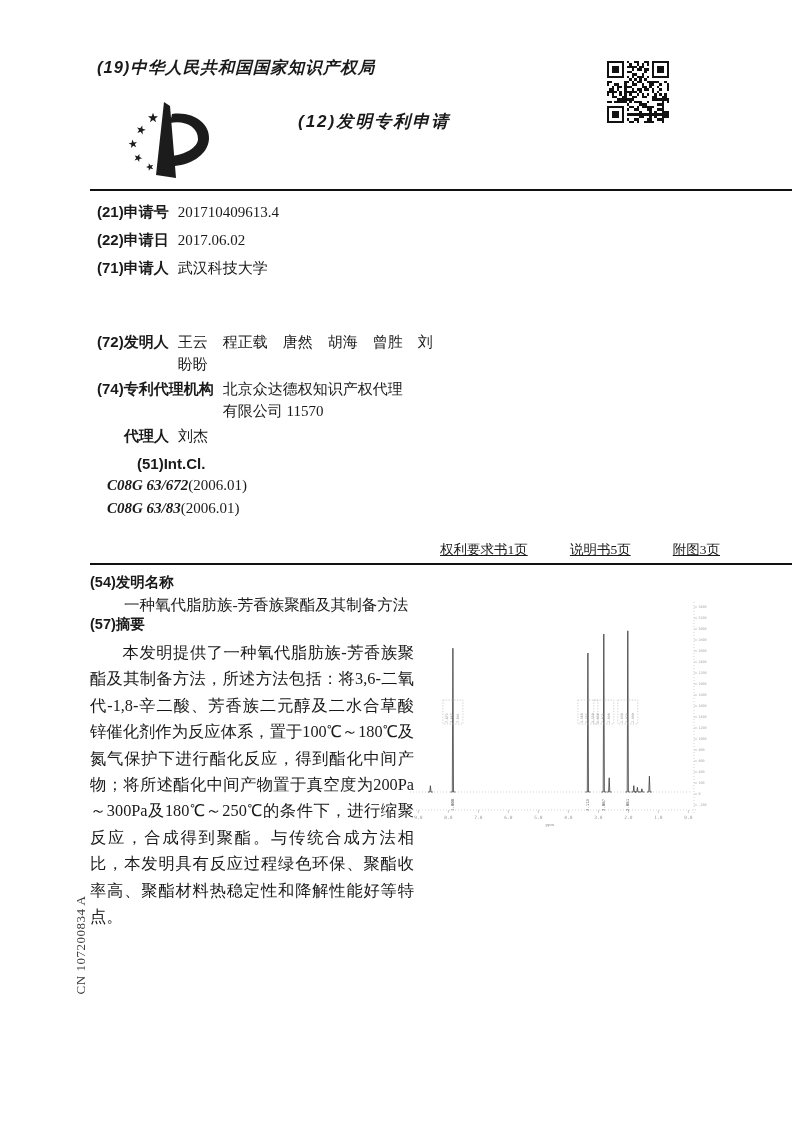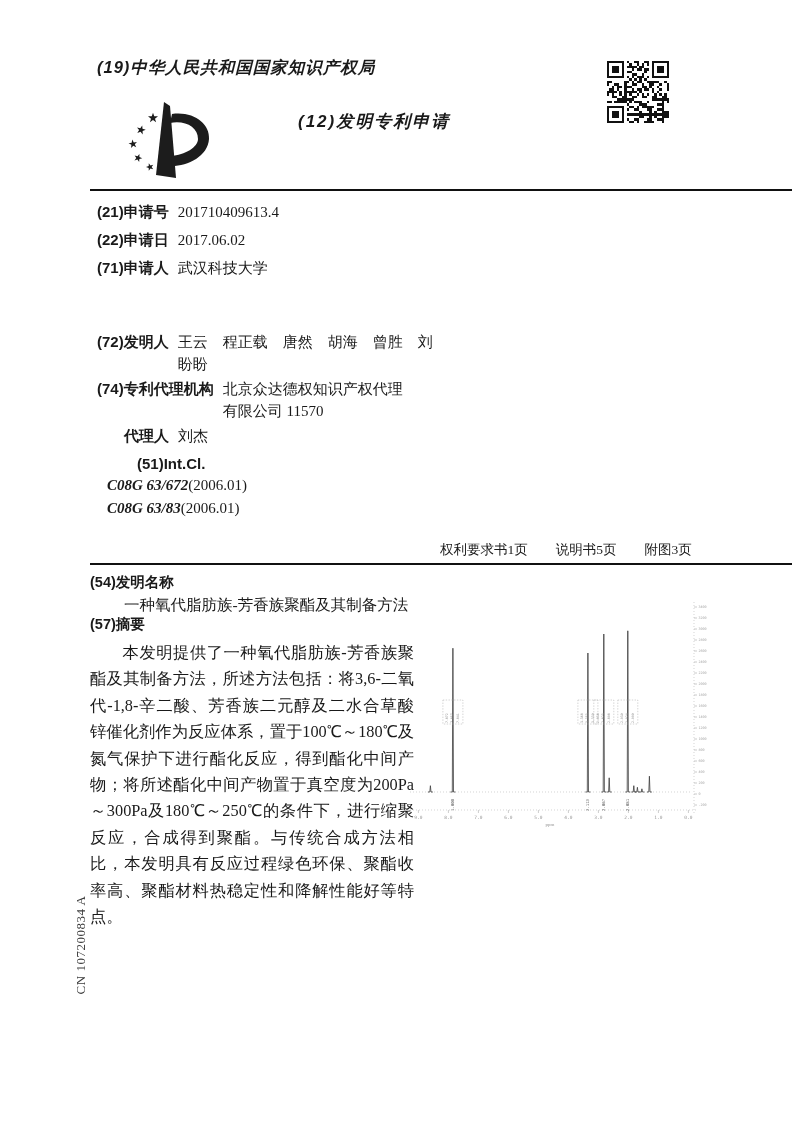--- a/index.html
+++ b/index.html
@@ -21,21 +21,21 @@
   .hr2{top:563px;}
   .bib-row{position:absolute;left:97px;width:338px;display:flex;font-size:15px;line-height:22px;}
   .bib-label{font-family:"Liberation Sans",sans-serif;font-weight:bold;font-size:15px;
              white-space:nowrap;margin-right:9px;}
   .bib-value{flex:1;}
   .ind{left:124px;width:311px;}
   .agency-val{max-width:190px;}
   .intcl-line{position:absolute;left:107px;font-size:15px;}
   .code{font-style:italic;font-weight:bold;font-family:"Liberation Serif",serif;}
   .pages-info{position:absolute;left:440px;top:541px;width:280px;display:flex;
-              justify-content:flex-start;gap:28px;font-size:13.5px;}
+              justify-content:space-between;gap:12px;font-size:13.5px;text-decoration:underline;}
   .sec-label{position:absolute;left:90px;font-family:"Liberation Sans",sans-serif;
              font-weight:bold;font-size:14.5px;}
   .inv-title{position:absolute;left:124px;top:595px;font-size:15.5px;}
   .abstract{position:absolute;left:90px;top:640px;width:324px;font-size:16.3px;
             line-height:26.4px;text-align:justify;text-indent:2em;}
   .chart{position:absolute;left:410px;top:597px;width:305px;height:248px;}
   
   .dot{stroke:#c2c2c2;stroke-width:.7;stroke-dasharray:1 2;fill:none;}
   .tick{stroke:#aaaaaa;stroke-width:.6;}
   .xlab{font-size:4.5px;fill:#9a9a9a;font-family:"DejaVu Sans Mono",monospace;}

